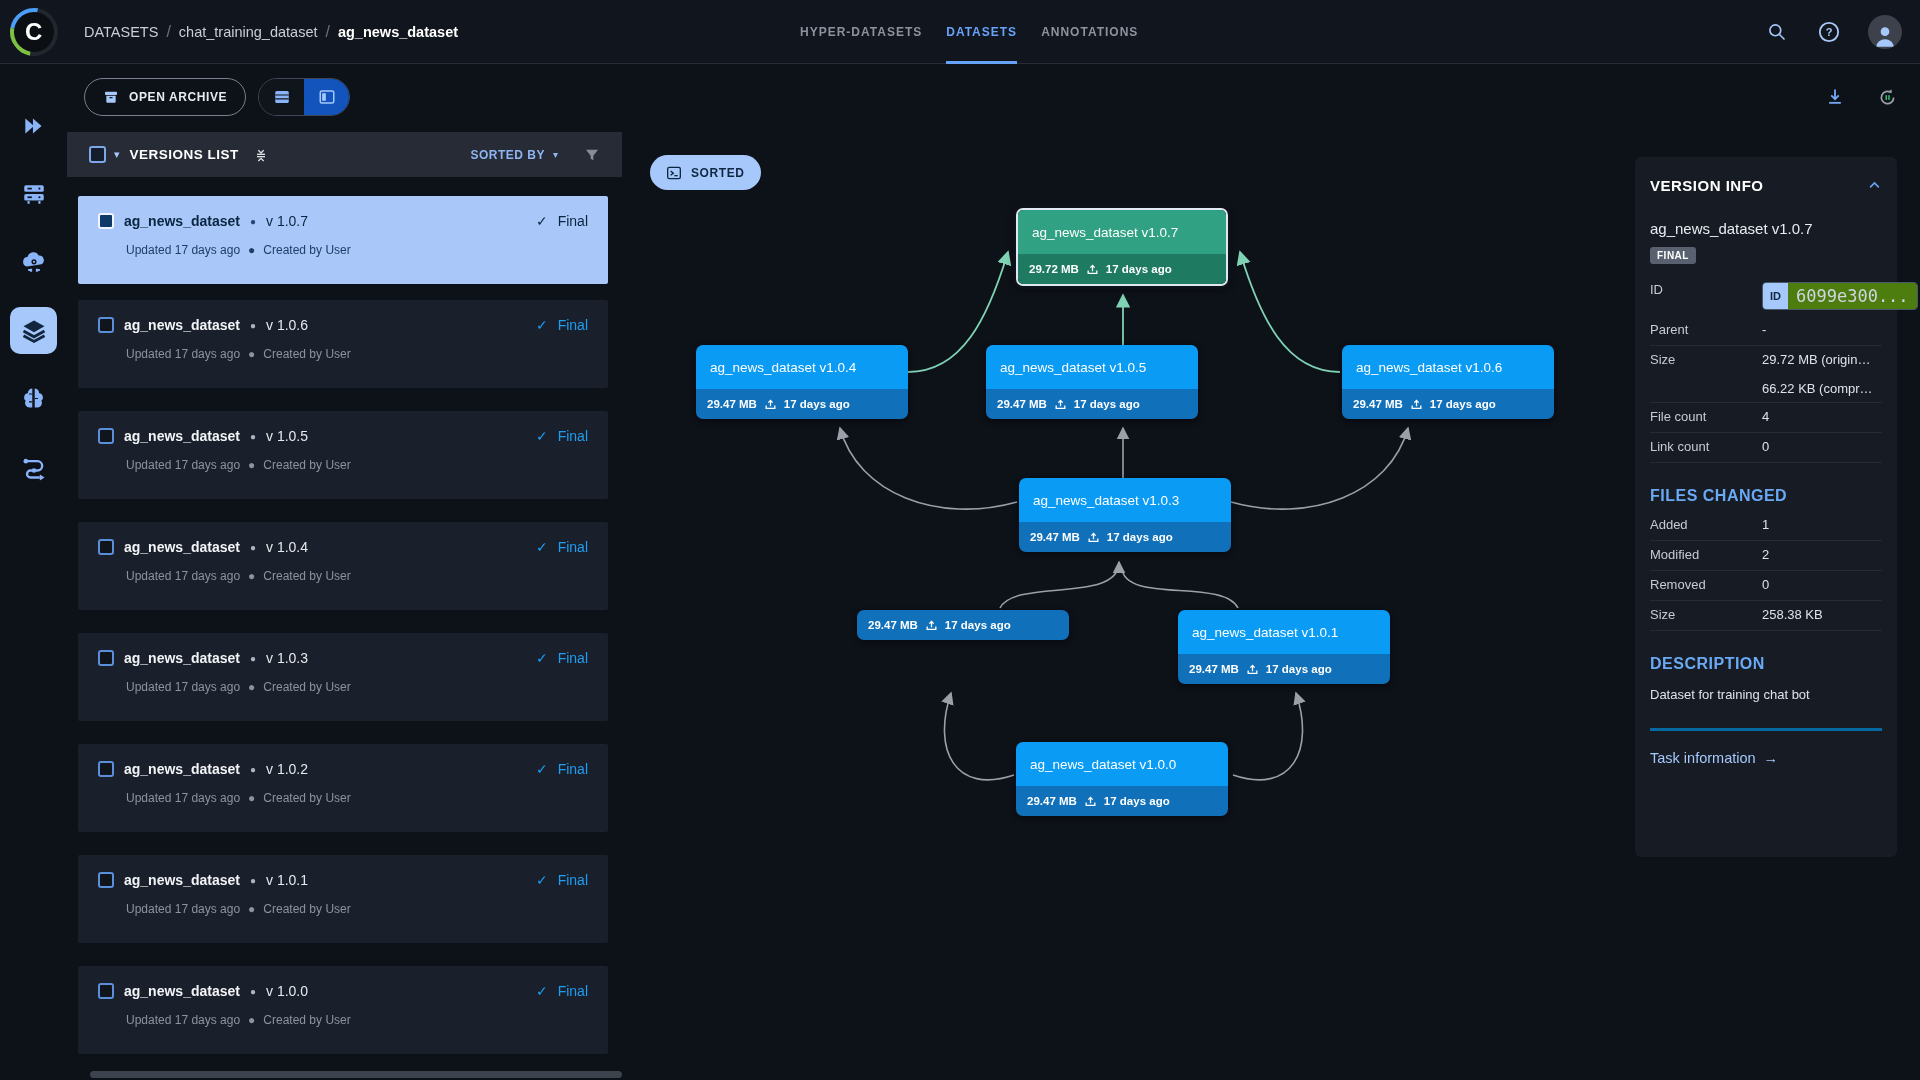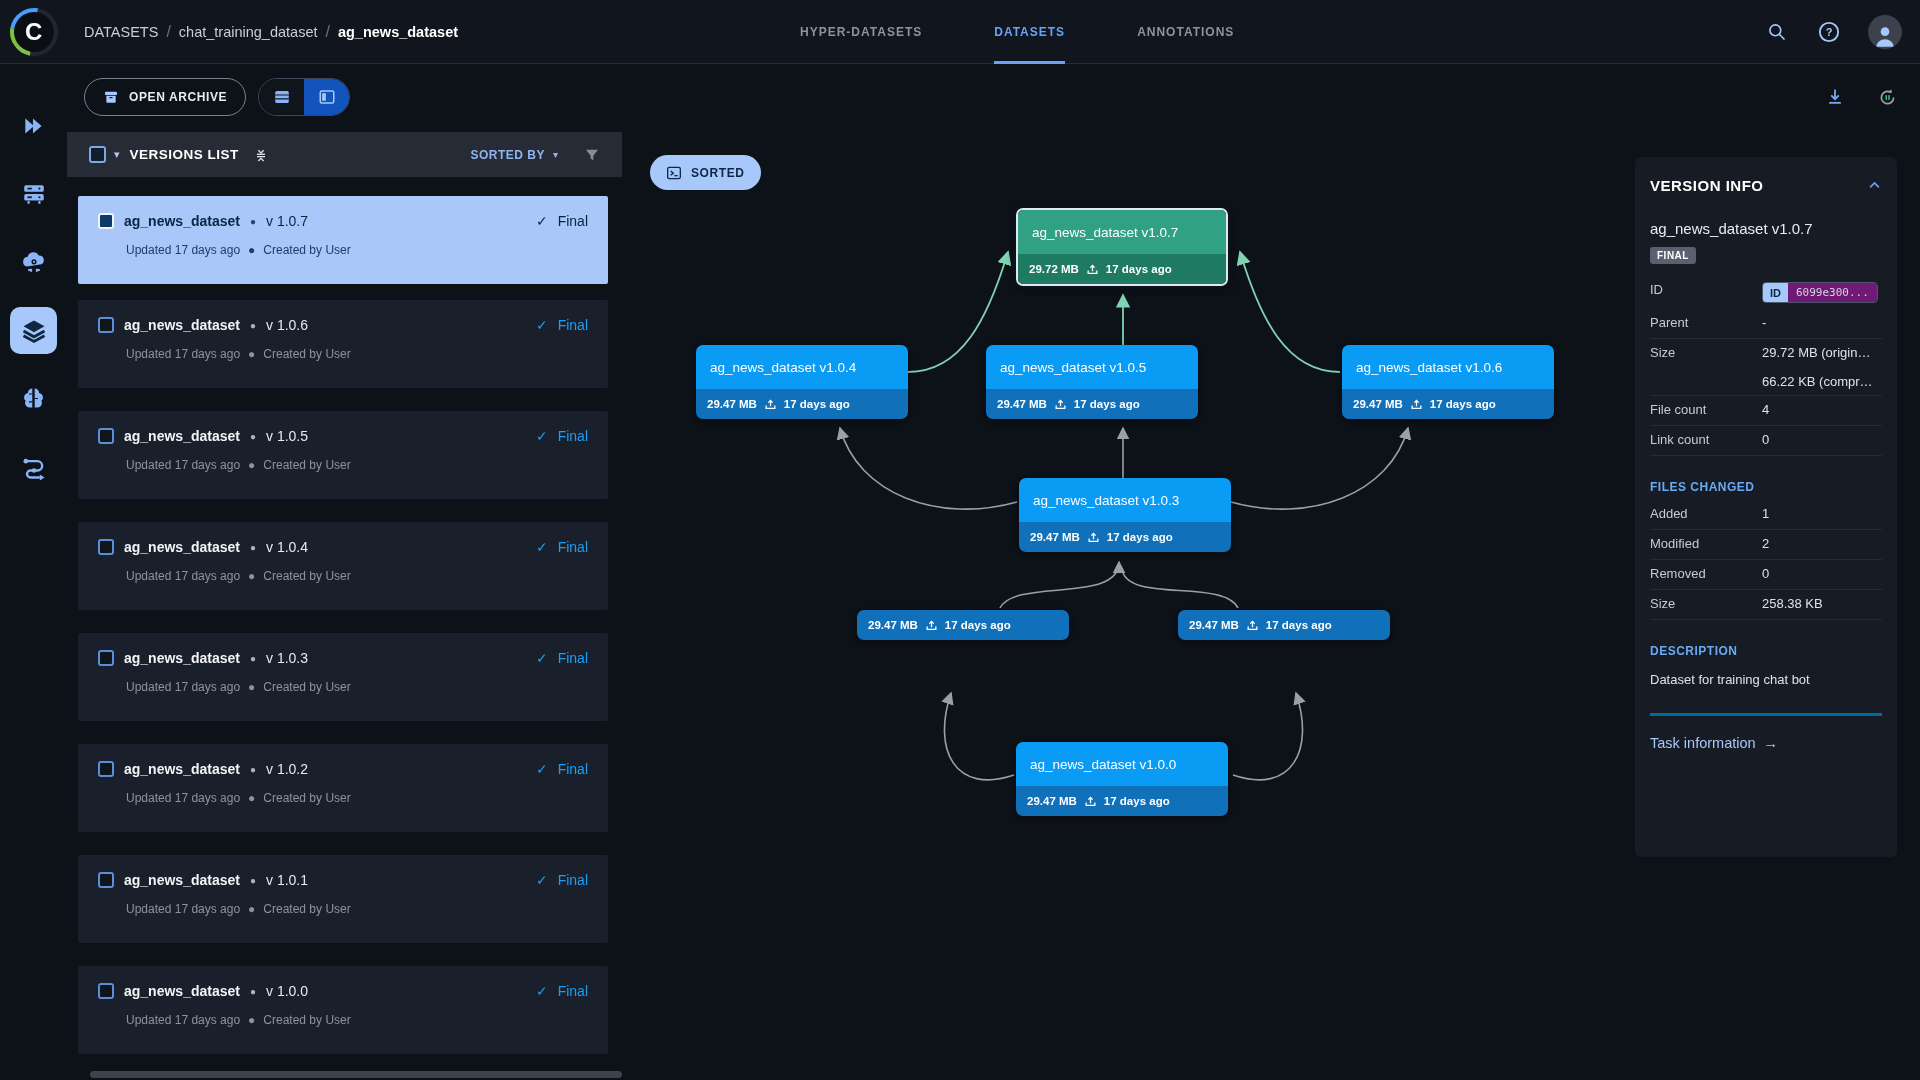--- a/index.html
+++ b/index.html
@@ -15,21 +15,21 @@
 
   
   .topbar { position:absolute; left:0; top:0; width:1920px; height:64px; background:#11151d; border-bottom:1px solid #272c35; z-index:30; }
   .logo { position:absolute; left:10px; top:8px; width:48px; height:48px; border-radius:50%;
           border:4px solid #22262e; border-top-color:#4a9df8; border-left-color:#7ec043;
           transform:rotate(-35deg); display:flex; align-items:center; justify-content:center; background:#0b0e13; }
   .logo span { transform:rotate(35deg); color:#fff; font-weight:bold; font-size:24px; }
   .crumbs { position:absolute; left:84px; top:0; height:64px; display:flex; align-items:center; gap:8px; font-size:14.5px; color:#c9ced6; }
   .crumbs .sep { color:#6b727d; font-size:16px; }
   .crumbs .last { color:#ffffff; font-weight:bold; }
-  .tabs { position:absolute; left:800px; top:0; height:64px; display:flex; align-items:flex-start; gap:72px; }
+  .tabs { position:absolute; left:800px; top:0; height:64px; display:flex; align-items:flex-start; gap:24px; }
   .tab { font-size:12px; font-weight:bold; letter-spacing:1px; color:#8d939e; height:64px; display:flex; align-items:center; position:relative; cursor:pointer; }
   .tab.active { color:#66a3f8; }
   .tab.active::after { content:""; position:absolute; left:0; right:0; bottom:0; height:3px; background:#66a3f8; }
   .hdr-icons { position:absolute; right:18px; top:0; height:64px; display:flex; align-items:center; gap:26px; }
   .icon-btn { width:26px; height:26px; display:flex; align-items:center; justify-content:center; cursor:pointer; }
   .avatar { width:34px; height:34px; border-radius:50%; background:#3c414b; display:flex; align-items:flex-end; justify-content:center; overflow:hidden; }
 
   
   .rail { position:absolute; left:0; top:64px; bottom:0; width:67px; background:#0d1118; z-index:20; }
   .rail-item { position:absolute; left:10px; width:47px; height:47px; border-radius:10px; display:flex; align-items:center; justify-content:center; cursor:pointer; }
@@ -89,24 +89,24 @@
            padding:0 15px; z-index:10; }
   .p-head { display:flex; align-items:center; justify-content:space-between; padding-top:20px; }
   .p-head .ttl { color:#fff; font-weight:bold; font-size:15px; letter-spacing:0.5px; }
   .p-title { margin-top:26px; font-size:15px; color:#e9ecf0; }
   .badge { display:inline-block; margin-top:10px; background:#596170; color:#fff; font-size:10px; font-weight:bold;
            letter-spacing:0.5px; padding:3px 7px; border-radius:3px; }
   .p-row { display:flex; align-items:flex-start; min-height:30px; padding:6px 0; font-size:13px; }
   .p-row .lbl { flex:0 0 112px; color:#c7ccd3; }
   .p-row .val { flex:1; color:#dfe3e8; }
   .p-row.bd { border-bottom:1px solid #262c36; }
-  .sec { margin-top:24px; margin-bottom:6px; color:#6aa9f4; font-weight:bold; font-size:12px; letter-spacing:0.5px; }
+  .sec { margin-top:24px; margin-bottom:6px; color:#6aa9f4; font-weight:bold; font-size:16px; letter-spacing:0.5px; }
   .idchip { display:inline-flex; align-items:stretch; border:1px solid #49566b; border-radius:4px; overflow:hidden; cursor:pointer; }
   .idchip .tag { background:#a6c8fa; color:#0f2742; font-weight:bold; font-size:11px; padding:3px 7px; display:flex; align-items:center; }
-  .idchip .code { background:#701a75; color:#cfd6df; font-family:"DejaVu Sans Mono", monospace; font-size:11px; padding:3px 8px; display:flex; align-items:center; }
+  .idchip .code { background:#4d7c0f; color:#cfd6df; font-family:"DejaVu Sans Mono", monospace; font-size:17px; padding:3px 8px; display:flex; align-items:center; }
   .desc-text { margin-top:14px; font-size:13px; color:#dfe3e8; }
   .task-row { border-top:3px solid #0369a1; margin-top:26px; padding-top:18px; }
   .task-link { color:#a6c8fa; font-size:14.5px; cursor:pointer; display:inline-flex; gap:8px; align-items:center; }
 </style>
 </head>
 <body>
 
 <div class="topbar">
   <div class="logo">
       <span>C</span>
@@ -479,20 +479,21 @@
   <div class="f">
       <span>29.47 MB</span>
     <svg width="13" height="13" viewBox="0 0 24 24">
         <path d="M12 15 V5 M8 8.5 L12 4.5 L16 8.5" fill="none" stroke="#fff" stroke-width="2.4"></path>
         <path d="M4 14 v5 h16 v-5" fill="none" stroke="#fff" stroke-width="2.4"></path>
       </svg>
     <span>17 days ago</span>
     </div>
 </div>
 <div class="gnode" style="left:1178px; top:610px;">
+  <div class="t">ag_news_dataset v1.0.1</div>
   <div class="f">
       <span>29.47 MB</span>
     <svg width="13" height="13" viewBox="0 0 24 24">
         <path d="M12 15 V5 M8 8.5 L12 4.5 L16 8.5" fill="none" stroke="#fff" stroke-width="2.4"></path>
         <path d="M4 14 v5 h16 v-5" fill="none" stroke="#fff" stroke-width="2.4"></path>
       </svg>
     <span>17 days ago</span>
     </div>
 </div>
 <div class="gnode" style="left:1016px; top:742px;">

